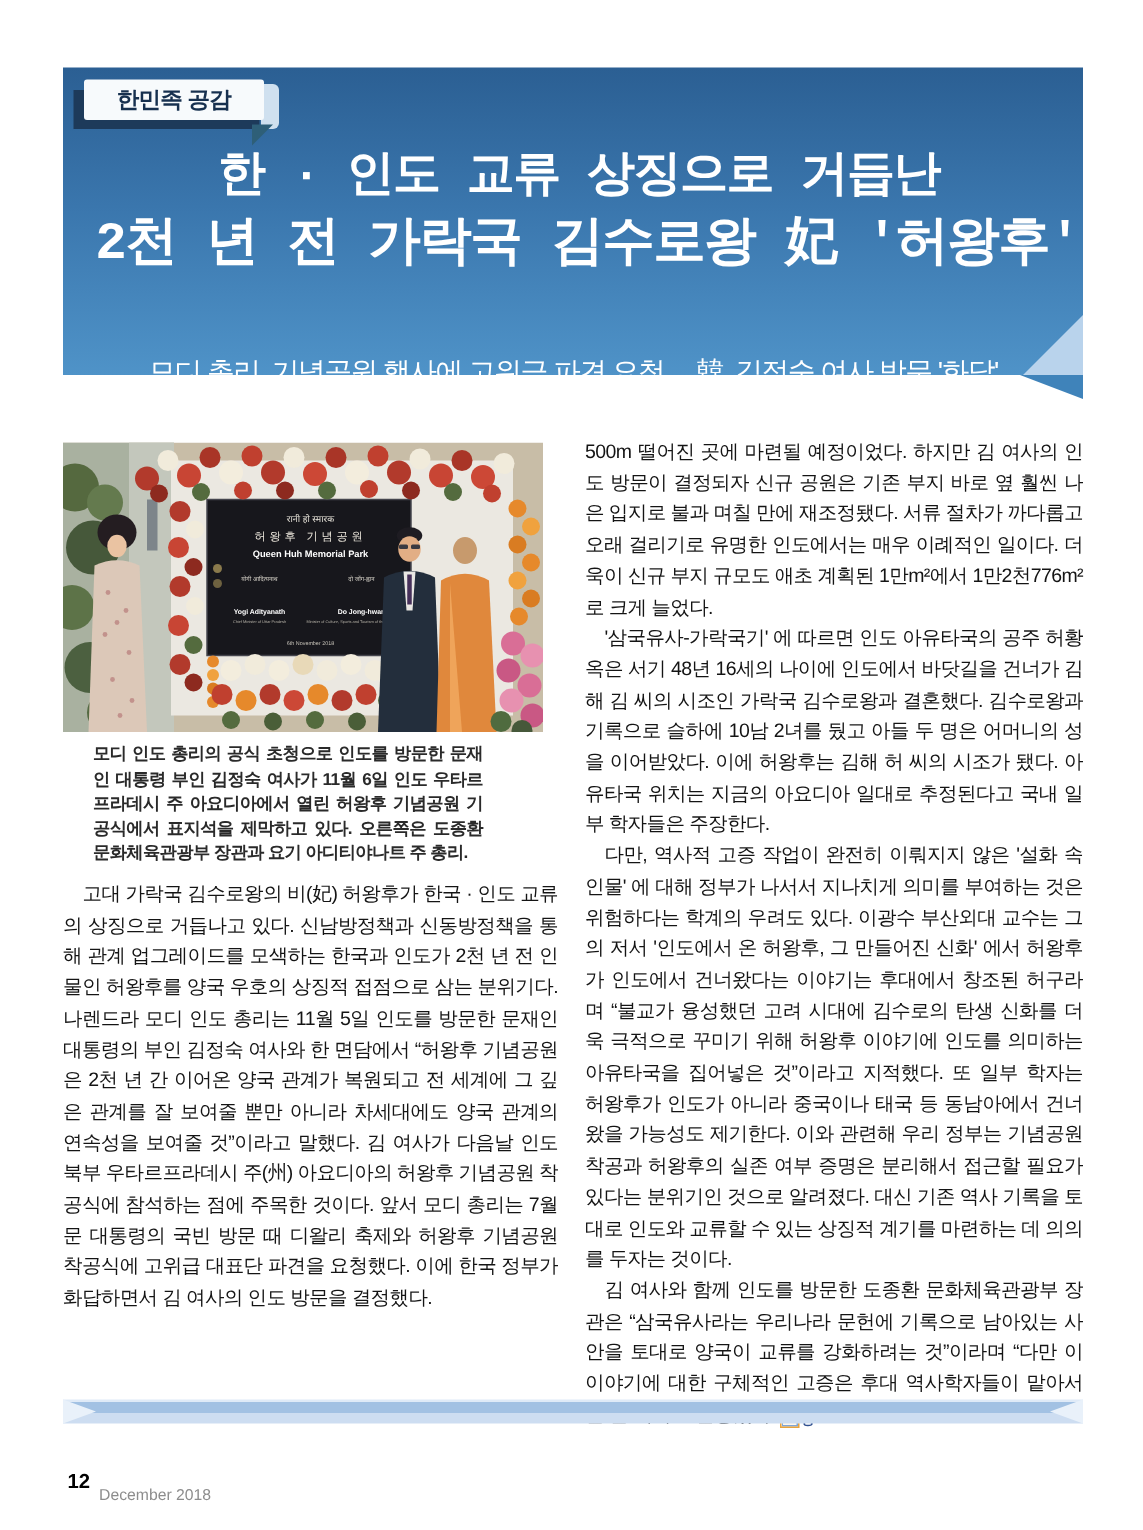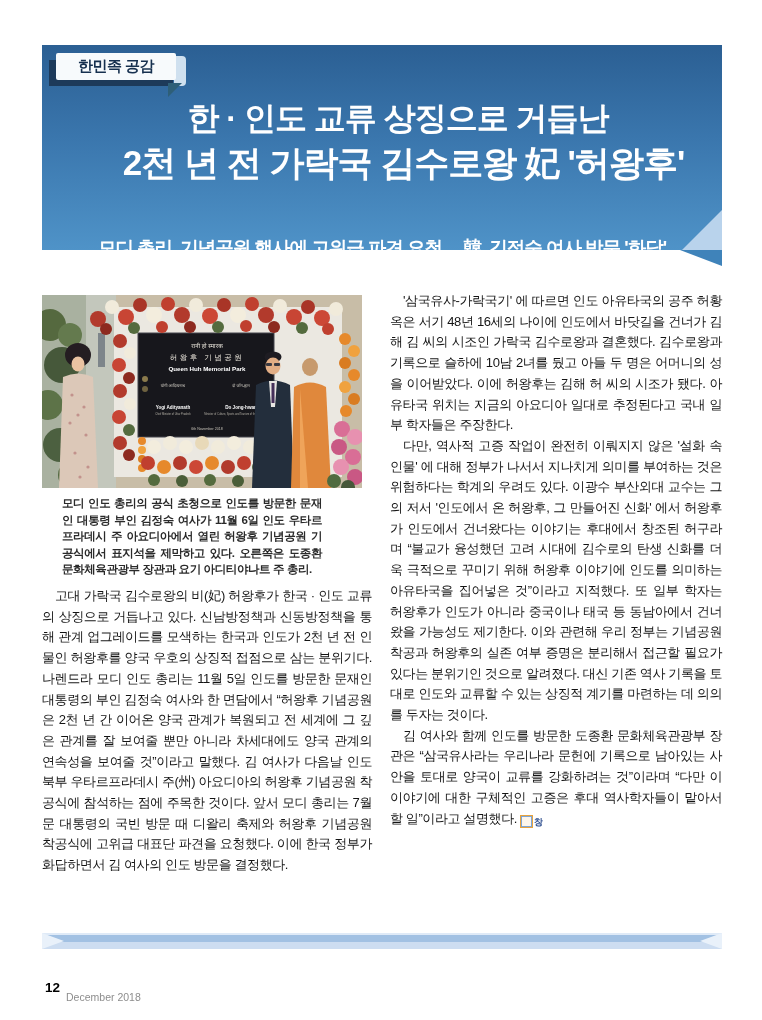--- a/index.html
+++ b/index.html
@@ -11,26 +11,26 @@
   .header { position:absolute; left:42px; top:45px; width:680px; height:205px;
             background:linear-gradient(180deg,#2b5f93 0%, #3a76ad 45%, #4f93c8 100%); }
   .badge { position:absolute; left:14px; top:8px; z-index:3; }
   .badge-shadow { position:absolute; left:-7px; top:7px; width:124px; height:26px; background:#1d3a5a; }
   .badge-tab { position:absolute; left:118px; top:3px; width:12px; height:30px; background:#cfe0ef; border-radius:0 4px 4px 0; }
   .badge-fold { position:absolute; left:112px; top:30px; width:0; height:0;
                 border-left:14px solid #2e5f78; border-bottom:14px solid transparent; }
   .badge-box { position:relative; width:120px; height:27px; background:#f7fafc; border-radius:2px;
                display:flex; align-items:center; justify-content:center;
                font-size:15px; font-weight:bold; color:#16304f; letter-spacing:-0.5px; z-index:2; }
-  .titles { position:absolute; left:16px; top:52px; width:100%; text-align:center; color:#fff;
-            font-family:Liberation Sans, sans-serif; font-weight:bold; }
+  .titles { position:absolute; left:4px; top:52px; width:100%; text-align:center; color:#fff;
+            font-family:Liberation Mono, monospace; font-weight:bold; }
   .title-line1 { font-size:32px; line-height:42px; letter-spacing:-1px; }
   .title-line2 { font-size:35px; line-height:48px; letter-spacing:-1px;margin-left:11px; }
   .subtitle { position:absolute; left:0; top:190px; width:100%; text-align:center; color:#fff;
-              font-size:18.5px; font-weight:bold; letter-spacing:-1px; }
+              font-size:18.5px; font-weight:normal; letter-spacing:-1px; }
   .corner-fold-light { position:absolute; right:0; bottom:0; width:0; height:0;
                        border-left:40px solid transparent; border-bottom:40px solid #b9d3ec; }
   .corner-fold-tail { position:absolute; right:0; bottom:-16px; width:0; height:0;
                       border-left:42px solid transparent; border-top:16px solid #3f83ba; }
 
   
   .figure { position:absolute; left:42px; top:295px; width:280px; }
   .figure svg { display:block; }
   .caption { margin-top:7px; font-size:11.5px; line-height:16.5px; color:#2a2a2a;
              text-align:justify; letter-spacing:-0.4px; font-weight:bold;margin-left:20px; }
@@ -244,20 +244,21 @@
       </g>
     </svg>
     <p class="caption">모디 인도 총리의 공식 초청으로 인도를 방문한 문재인 대통령 부인 김정숙 여사가 11월 6일 인도 우타르 프라데시 주 아요디아에서 열린 허왕후 기념공원 기공식에서 표지석을 제막하고 있다. 오른쪽은 도종환 문화체육관광부 장관과 요기 아디티야나트 주 총리.</p>
   </div>
 
   <div class="col col-left">
     <p class="indent">고대 가락국 김수로왕의 비(妃) 허왕후가 한국 · 인도 교류의 상징으로 거듭나고 있다. 신남방정책과 신동방정책을 통해 관계 업그레이드를 모색하는 한국과 인도가 2천 년 전 인물인 허왕후를 양국 우호의 상징적 접점으로 삼는 분위기다. 나렌드라 모디 인도 총리는 11월 5일 인도를 방문한 문재인 대통령의 부인 김정숙 여사와 한 면담에서 “허왕후 기념공원은 2천 년 간 이어온 양국 관계가 복원되고 전 세계에 그 깊은 관계를 잘 보여줄 뿐만 아니라 차세대에도 양국 관계의 연속성을 보여줄 것”이라고 말했다. 김 여사가 다음날 인도 북부 우타르프라데시 주(州) 아요디아의 허왕후 기념공원 착공식에 참석하는 점에 주목한 것이다. 앞서 모디 총리는 7월 문 대통령의 국빈 방문 때 디왈리 축제와 허왕후 기념공원 착공식에 고위급 대표단 파견을 요청했다. 이에 한국 정부가 화답하면서 김 여사의 인도 방문을 결정했다.</p>
   </div>
 
   <div class="col col-right">
+    <p>500m 떨어진 곳에 마련될 예정이었다. 하지만 김 여사의 인도 방문이 결정되자 신규 공원은 기존 부지 바로 옆 훨씬 나은 입지로 불과 며칠 만에 재조정됐다. 서류 절차가 까다롭고 오래 걸리기로 유명한 인도에서는 매우 이례적인 일이다. 더욱이 신규 부지 규모도 애초 계획된 1만m²에서 1만2천776m²로 크게 늘었다.</p>
     <p class="indent">'삼국유사-가락국기' 에 따르면 인도 아유타국의 공주 허황옥은 서기 48년 16세의 나이에 인도에서 바닷길을 건너가 김해 김 씨의 시조인 가락국 김수로왕과 결혼했다. 김수로왕과 기록으로 슬하에 10남 2녀를 뒀고 아들 두 명은 어머니의 성을 이어받았다. 이에 허왕후는 김해 허 씨의 시조가 됐다. 아유타국 위치는 지금의 아요디아 일대로 추정된다고 국내 일부 학자들은 주장한다.</p>
     <p class="indent">다만, 역사적 고증 작업이 완전히 이뤄지지 않은 '설화 속 인물' 에 대해 정부가 나서서 지나치게 의미를 부여하는 것은 위험하다는 학계의 우려도 있다. 이광수 부산외대 교수는 그의 저서 '인도에서 온 허왕후, 그 만들어진 신화' 에서 허왕후가 인도에서 건너왔다는 이야기는 후대에서 창조된 허구라며 “불교가 융성했던 고려 시대에 김수로의 탄생 신화를 더욱 극적으로 꾸미기 위해 허왕후 이야기에 인도를 의미하는 아유타국을 집어넣은 것”이라고 지적했다. 또 일부 학자는 허왕후가 인도가 아니라 중국이나 태국 등 동남아에서 건너왔을 가능성도 제기한다. 이와 관련해 우리 정부는 기념공원 착공과 허왕후의 실존 여부 증명은 분리해서 접근할 필요가 있다는 분위기인 것으로 알려졌다. 대신 기존 역사 기록을 토대로 인도와 교류할 수 있는 상징적 계기를 마련하는 데 의의를 두자는 것이다.</p>
     <p class="indent"><span>김 여사와 함께 인도를 방문한 도종환 문화체육관광부 장관은 “삼국유사라는 우리나라 문헌에 기록으로 남아있는 사안을 토대로 양국이 교류를 강화하려는 것”이라며 “다만 이 이야기에 대한 구체적인 고증은 후대 역사학자들이 맡아서 할 일”이라고 설명했다.</span><span class="endmark">창</span></p>
   </div>
 
   <div class="ribbon">
     <div class="ribbon-tri-left"></div>
     <div class="ribbon-tri-right"></div>
   </div>
 

